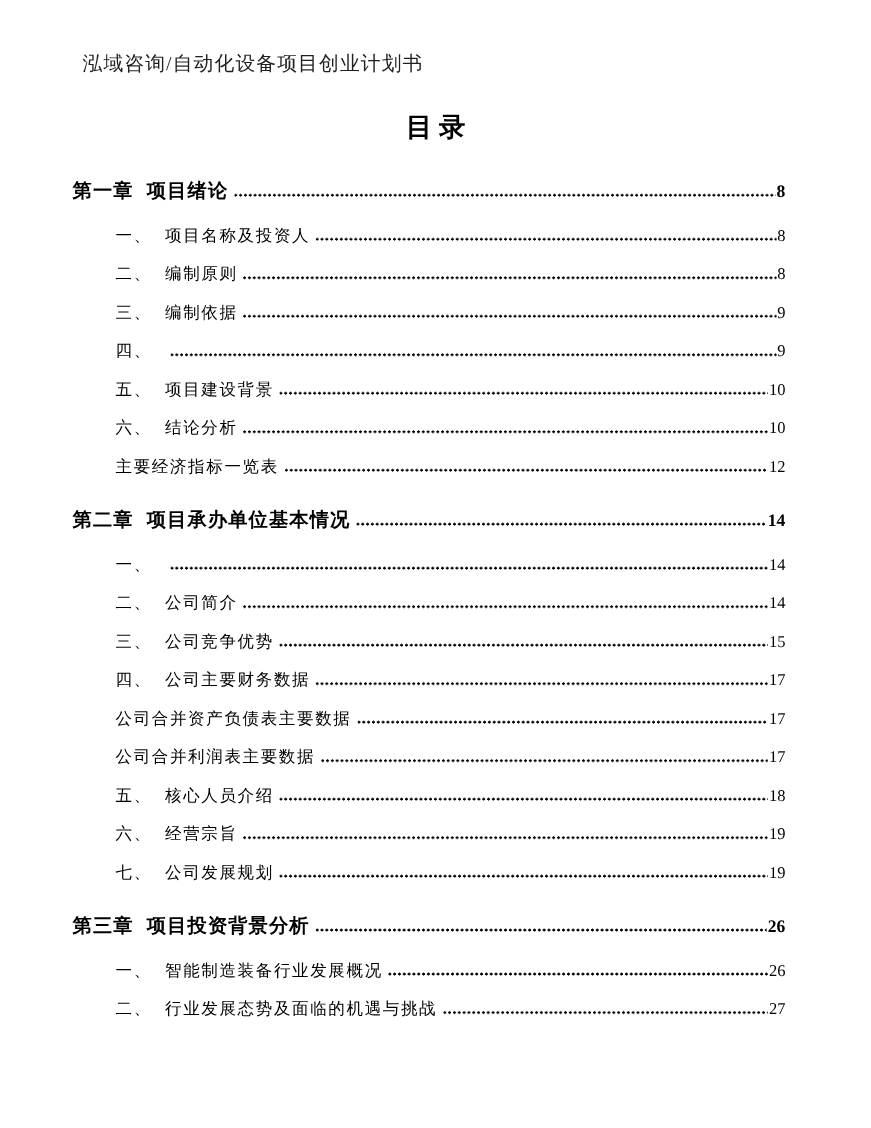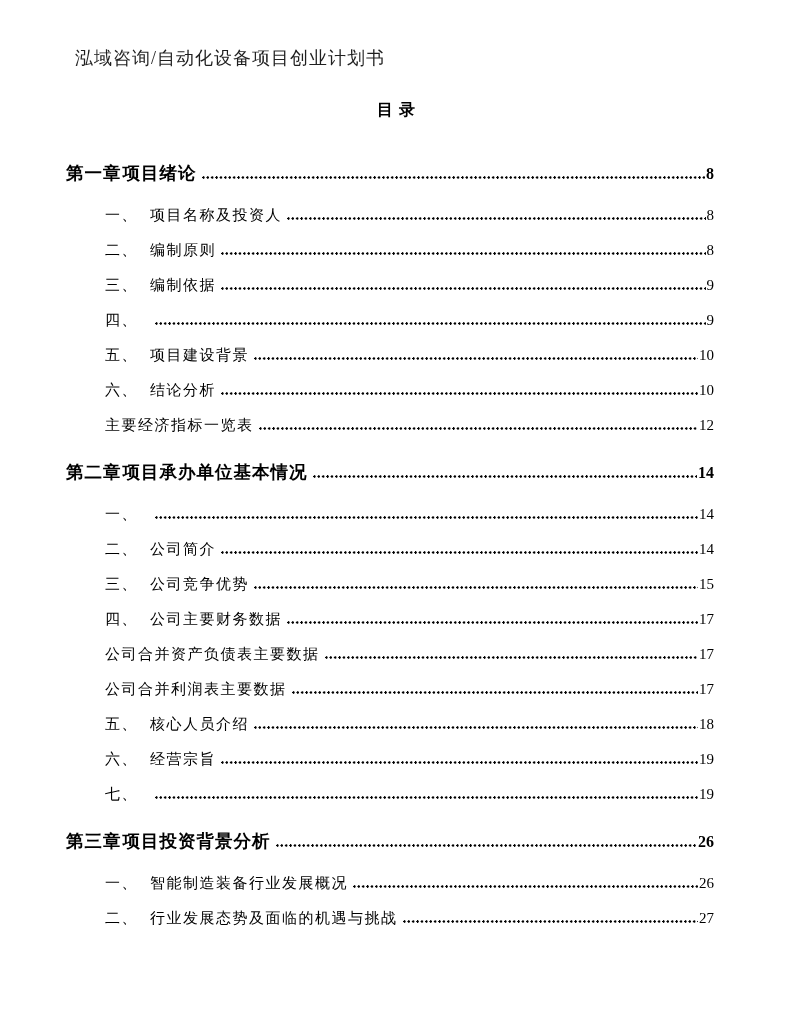--- a/index.html
+++ b/index.html
@@ -20,21 +20,21 @@
     letter-spacing: 1px;
     color: #1f1f1f;
     white-space: nowrap;
   }
   .doc-title {
     position: absolute;
     top: 100px;
     left: 0;
     right: 0;
     text-align: center;
-    font-size: 16px;
+    font-size: 24px;
     font-weight: bold;
     letter-spacing: 6px;
     padding-left: 6px; 
   }
   .toc {
     position: absolute;
     left: 66px;
     right: 78px;
     top: 158px;
   }
@@ -54,21 +54,21 @@
   }
   .row-chapter:first-child { margin-top: 0; }
   .row-item {
     height: 35px;
     line-height: 35px;
     font-size: 15px;
     letter-spacing: 1.5px;
     padding-left: 39px; 
   }
   .num { margin-right: 12px; }
-  .row-chapter .num { margin-right: 1px; }
+  .row-chapter .num { margin-right: 12px; }
   .num:empty { display: none; }
   .leader {
     flex: 1 1 0;
     height: 3px;
     margin: 0 1px 0 5px;
     background-image: radial-gradient(circle at 1.4px 1.5px, #000 1.05px, rgba(0,0,0,0) 1.4px);
     background-size: 4.4px 3px;
     background-repeat: repeat-x;
     background-position: left bottom;
     min-width: 20px;
@@ -178,20 +178,21 @@
         <span class="pagenum">18</span>
       </div>
       <div class="row row-item">
         <span class="num">六、</span>
         <span class="label">经营宗旨</span>
         <span class="leader"></span>
         <span class="pagenum">19</span>
       </div>
       <div class="row row-item">
         <span class="num">七、</span>
+        <span class="label">公司发展规划</span>
         <span class="leader"></span>
         <span class="pagenum">19</span>
       </div>
       <div class="row row-chapter">
         <span class="num">第三章</span>
         <span class="label">项目投资背景分析</span>
         <span class="leader"></span>
         <span class="pagenum">26</span>
       </div>
       <div class="row row-item">

